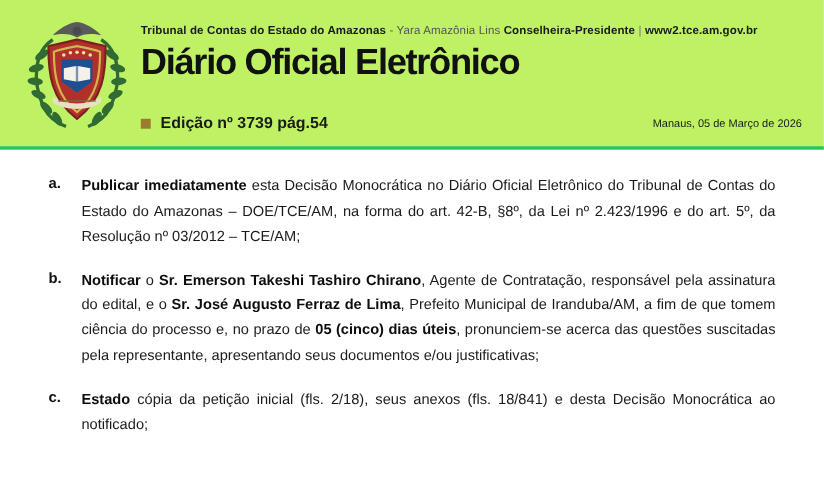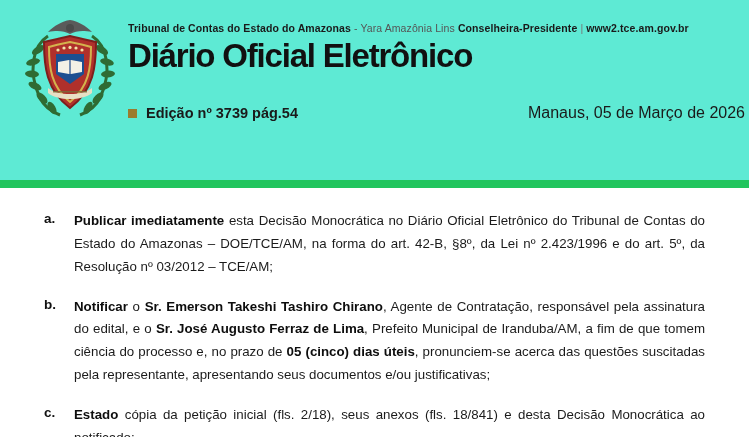--- a/index.html
+++ b/index.html
@@ -10,23 +10,23 @@
     width: 749px;
     height: 437px;
     background: #ffffff;
     font-family: "Liberation Sans", sans-serif;
     overflow: hidden;
   }
 
   
   .header {
     position: relative;
-    height: 188px;
-    background: #5eead4;
-    border-bottom: 8px solid #22c55e;
+    height: 136px;
+    background: #bef264;
+    border-bottom: 3px solid #22c55e;
     box-sizing: border-box;
   }
 
   .crest {
     position: absolute;
     left: 18px;
     top: 14px;
     width: 104px;
     height: 112px;
   }
@@ -56,21 +56,21 @@
     color: #111111;
     letter-spacing: -1.2px;
     line-height: 1.05;
     margin-top: 5px;
   }
 
   .subrow {
     position: absolute;
     left: 128px;
     top: 104px;
-    right: 4px;
+    right: 20px;
     display: flex;
     align-items: center;
     justify-content: space-between;
   }
 
   .edition {
     display: flex;
     align-items: center;
     font-size: 14.5px;
     font-weight: bold;
@@ -78,21 +78,21 @@
   }
   .edition .marker {
     width: 9px;
     height: 9px;
     background: #9b7b2e;
     margin-right: 9px;
     display: inline-block;
   }
 
   .place-date {
-    font-size: 16px;
+    font-size: 10px;
     color: #1a1a1a;
   }
 
   
   .content {
     padding: 22px 44px 0 44px;
     box-sizing: border-box;
   }
 
   .item {

